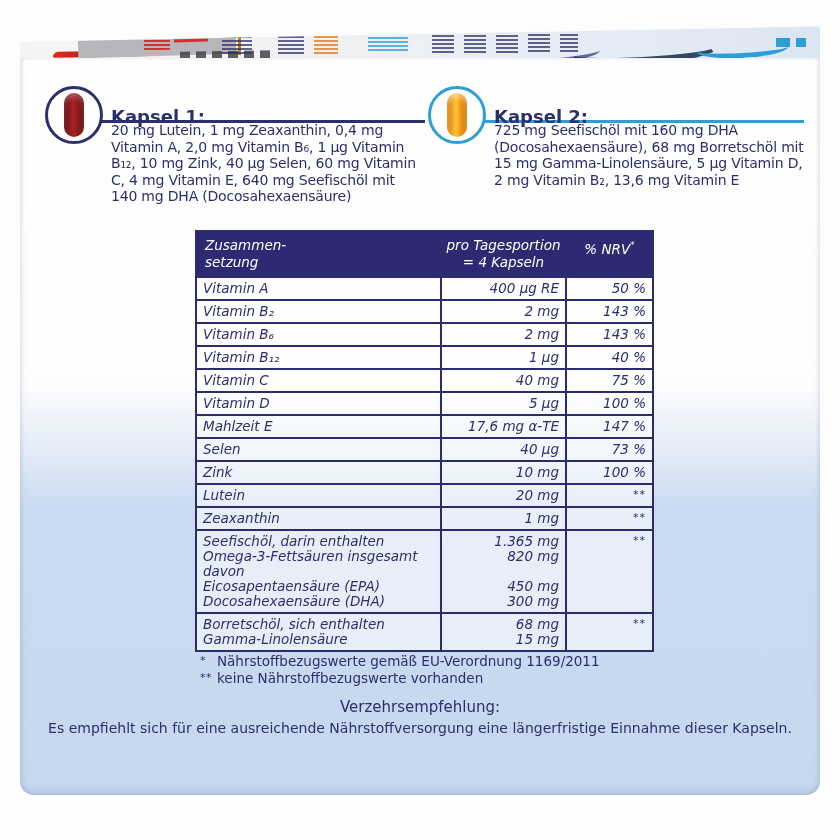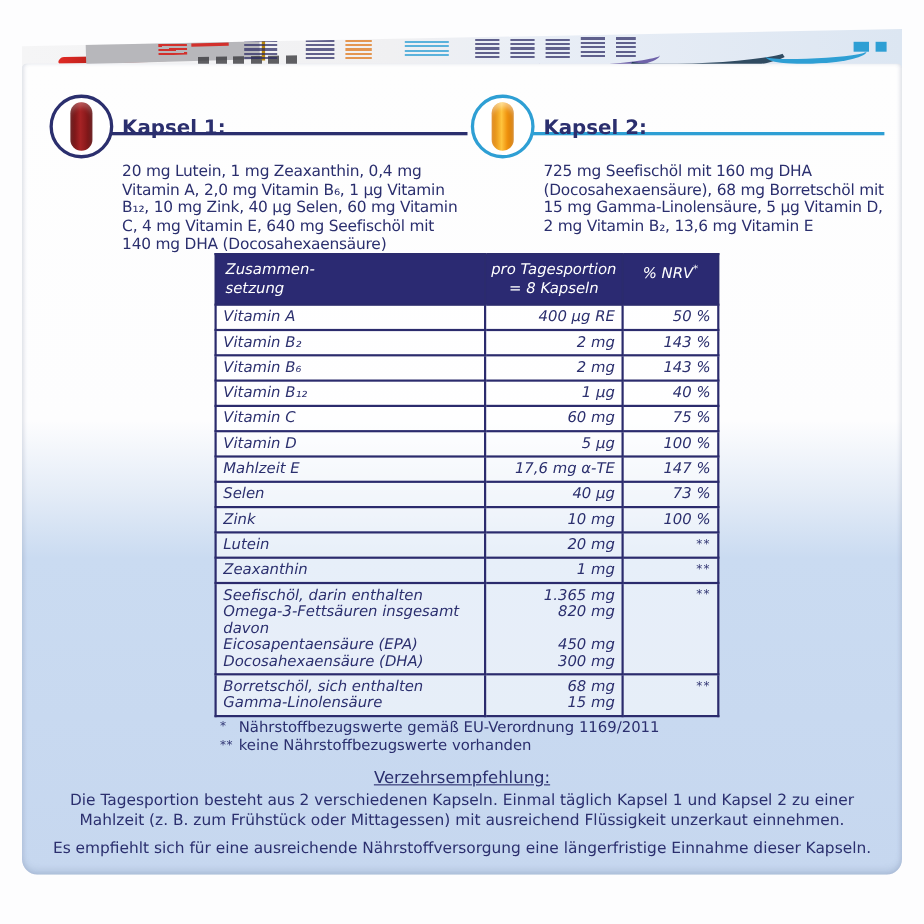--- a/index.html
+++ b/index.html
@@ -85,21 +85,21 @@
     background:linear-gradient(90deg,#d97700 0%,#ffc43d 45%,#f0930e 70%,#cf7300 100%);
     box-shadow:inset 0 4px 5px rgba(255,255,255,0.45);
   }
   .capsule-title {
     position:absolute; left:66px; top:20px; font-size:18px; font-weight:bold; color:#2b2f6e;
   }
   .capsule-line { position:absolute; left:54px; right:0; top:34px; height:3px; }
   .c1 .capsule-line { background:#2b2f6e; }
   .c2 .capsule-line { background:#2e9fd4; }
   .capsule-desc {
-    position:absolute; left:66px; right:0; top:62px;
+    position:absolute; left:66px; right:0; top:36px;
     font-size:14px; line-height:16.5px; color:#2b2f6e; letter-spacing:-0.2px;
   }
 
   
   .comp-table-wrap { position:absolute; left:175px; top:172px; }
   table.comp {
     border-collapse:collapse; table-layout:fixed; width:457px;
     font-size:13.5px; color:#2b2f6e;
   }
   table.comp col.c-name { width:245px; }
@@ -121,21 +121,21 @@
   td.cell-value, td.cell-nrv { text-align:right; }
   td.cell-nrv.nrv-star { font-size:11px; line-height:11px; padding-top:4px; letter-spacing:1px; }
 
   
   .footnotes { position:absolute; left:180px; top:595px; font-size:13.5px; line-height:17px; color:#2b2f6e; }
   .footnote { display:flex; }
   .footnote .marker { width:17px; font-size:11px; position:relative; top:-1px; letter-spacing:0.5px; }
 
   
   .dosage { position:absolute; left:20px; width:760px; top:640px; text-align:center; color:#2b2f6e; }
-  .dosage-title { font-size:15px; text-decoration:underline; margin-bottom:4px; }
+  .dosage-title { font-size:15px; margin-bottom:4px; }
   .dosage-p { font-size:14px; line-height:17.5px; }
   .dosage-p + .dosage-p { margin-top:8px; }
 </style>
 </head>
 <body>
 
 <div class="box-flap">
   <div class="flap-item red-streak"></div>
   <div class="flap-item gray-label">
     <span class="red-mark"></span>
@@ -184,21 +184,21 @@
       <colgroup>
           <col class="c-name">
           <col class="c-val">
           <col class="c-nrv">
         </colgroup>
       <thead>
         <tr>
           <th class="h-name">Zusammen-
 setzung</th>
           <th class="h-val">pro Tagesportion
-= 8 Kapseln</th>
+= 4 Kapseln</th>
           <th class="h-nrv"><span>% NRV</span><sup>*</sup></th>
         </tr>
       </thead>
       <tbody>
           <tr>
             <td class="cell-name">Vitamin A</td>
             <td class="cell-value">400 µg RE</td>
             <td class="cell-nrv">50 %</td>
           </tr>
           <tr>
@@ -211,21 +211,21 @@
             <td class="cell-value">2 mg</td>
             <td class="cell-nrv">143 %</td>
           </tr>
           <tr>
             <td class="cell-name">Vitamin B₁₂</td>
             <td class="cell-value">1  µg</td>
             <td class="cell-nrv">40 %</td>
           </tr>
           <tr>
             <td class="cell-name">Vitamin C</td>
-            <td class="cell-value">60 mg</td>
+            <td class="cell-value">40 mg</td>
             <td class="cell-nrv">75 %</td>
           </tr>
           <tr>
             <td class="cell-name">Vitamin D</td>
             <td class="cell-value">5  µg</td>
             <td class="cell-nrv">100 %</td>
           </tr>
           <tr>
             <td class="cell-name">Mahlzeit E</td>
             <td class="cell-value">17,6 mg α-TE</td>
@@ -281,17 +281,16 @@
       <span>Nährstoffbezugswerte gemäß EU-Verordnung 1169/2011</span>
     </div>
     <div class="footnote">
       <span class="marker">**</span>
       <span>keine Nährstoffbezugswerte vorhanden</span>
     </div>
   </div>
 
   <div class="dosage">
     <div class="dosage-title">Verzehrsempfehlung:</div>
-    <div class="dosage-p">Die Tagesportion besteht aus 2 verschiedenen Kapseln. Einmal täglich Kapsel 1 und Kapsel 2 zu einer Mahlzeit (z. B. zum Frühstück oder Mittagessen) mit ausreichend Flüssigkeit unzerkaut einnehmen.</div>
     <div class="dosage-p">Es empfiehlt sich für eine ausreichende Nährstoffversorgung eine längerfristige Einnahme dieser Kapseln.</div>
   </div>
 
 </div>
 
 </body></html>

